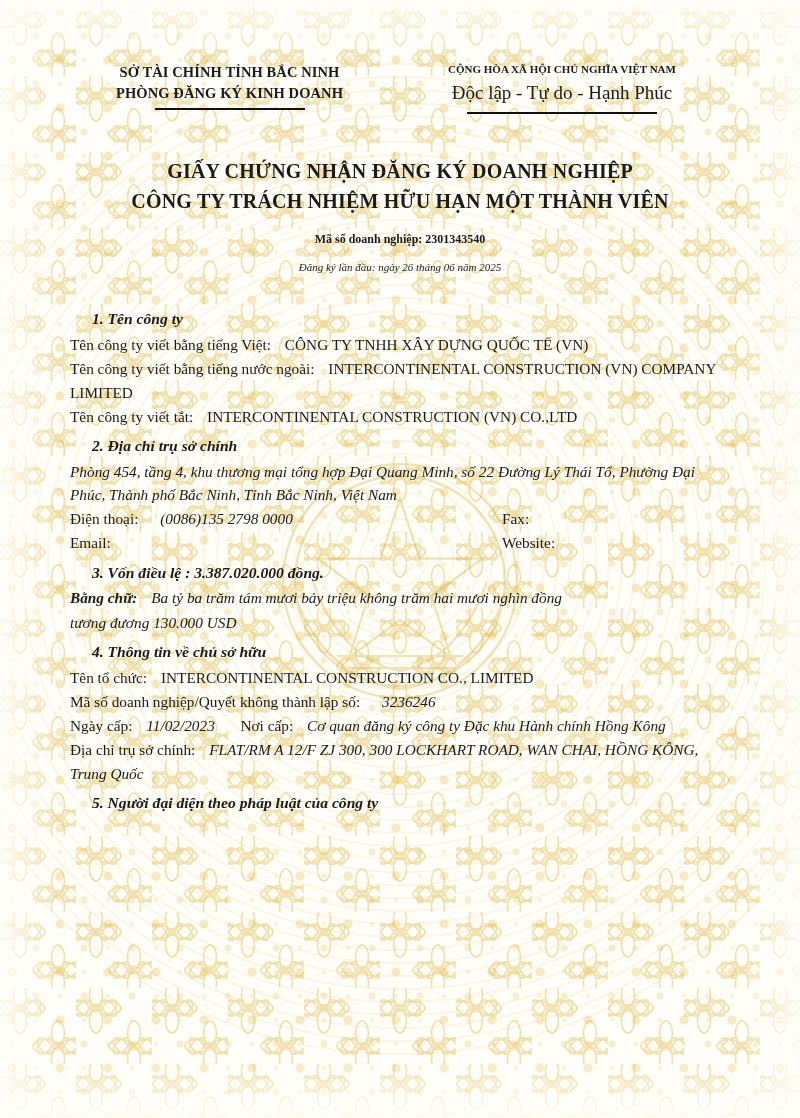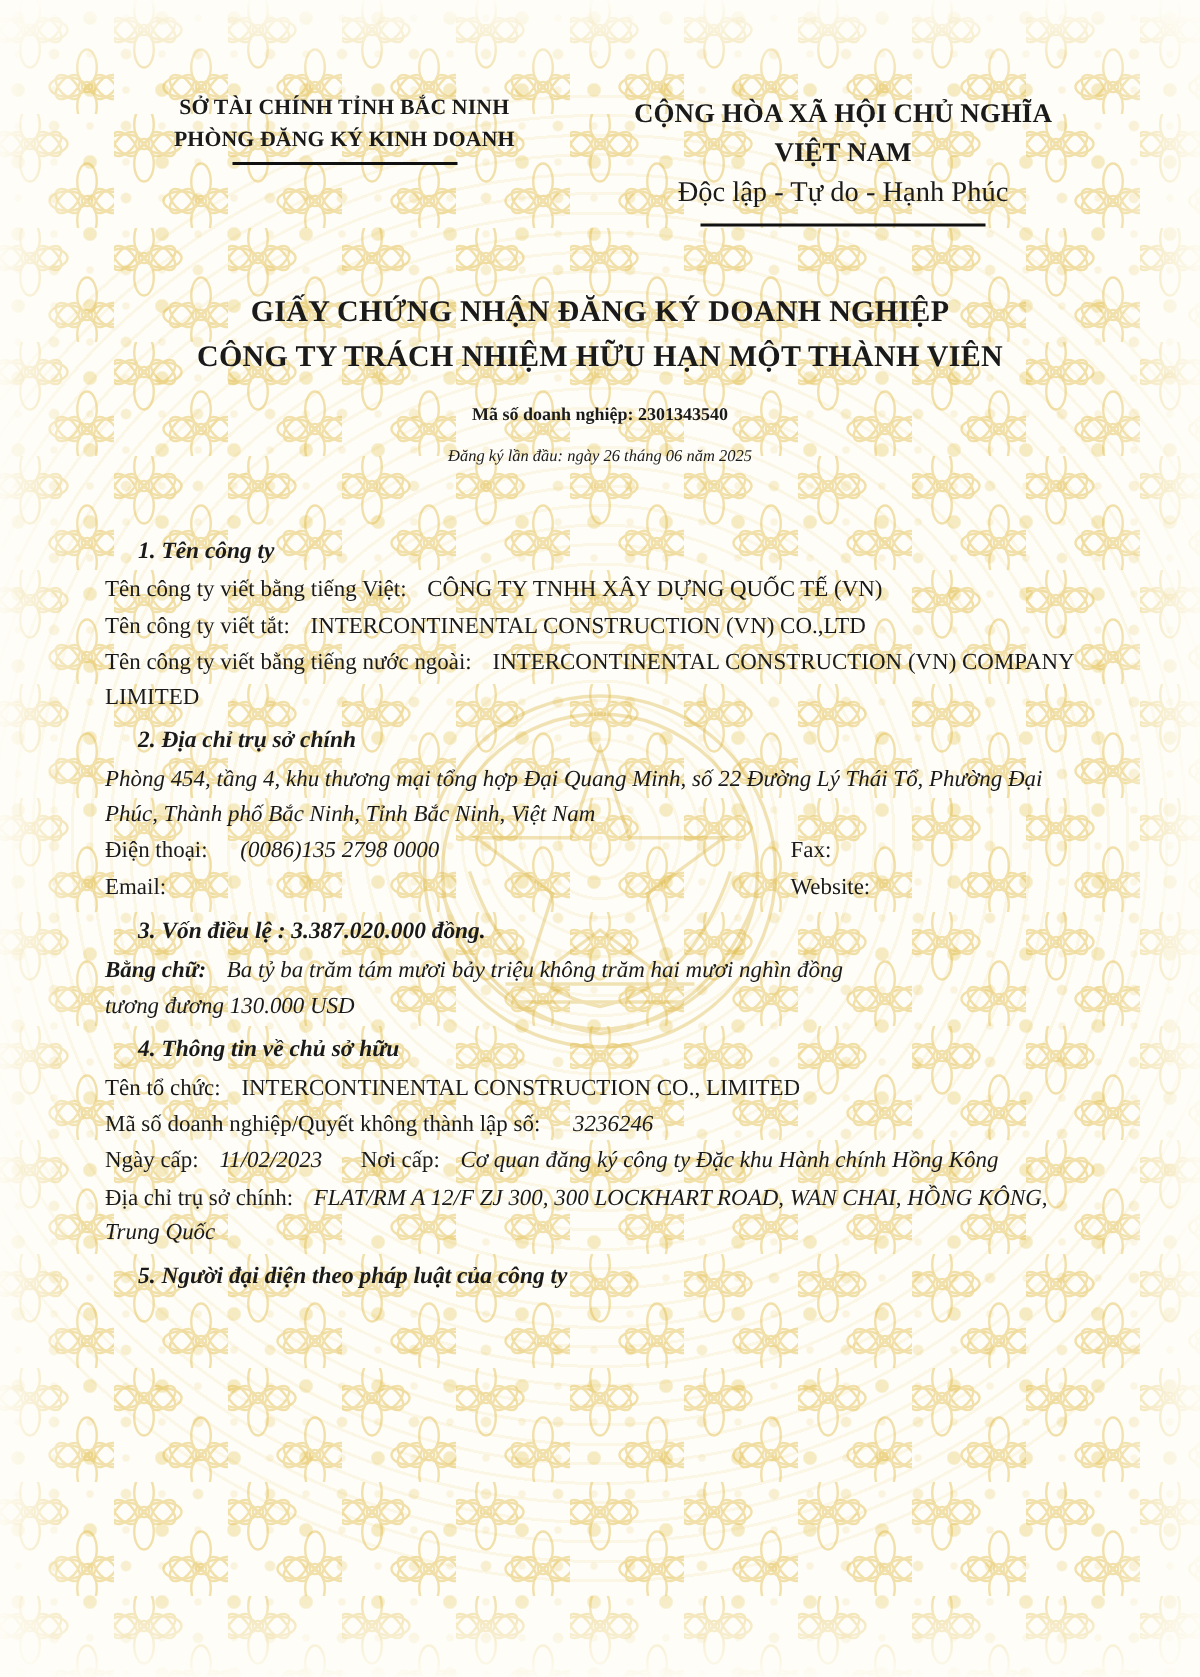--- a/index.html
+++ b/index.html
@@ -90,21 +90,21 @@
   .header-col.left { width: 275px; margin-left: 22px; }
   .header-col.right { width: 320px; margin-right: 8px; }
 
   .hdr-line1 {
     font-size: 14.5px;
     font-weight: bold;
     letter-spacing: .1px;
     line-height: 1.45;
   }
   .hdr-line2 {
-    font-size: 18px;
+    font-size: 11px;
     font-weight: bold;
     line-height: 1.45;
   }
   .hdr-sub {
     font-size: 19px;
     font-weight: normal;
     line-height: 1.6;
   }
   .rule {
     height: 2px;
@@ -129,39 +129,38 @@
     font-weight: bold;
     margin-top: 16px;
   }
   .doc-firstreg {
     font-size: 11px;
     font-style: italic;
     margin-top: 14px;
   }
 
   .body {
-    margin-top: 46px;
+    margin-top: 34px;
     font-size: 15.3px;
     line-height: 1.52;
   }
   .sec-head {
     font-weight: bold;
     font-style: italic;
     margin: 6px 0 2px 22px;
     font-size: 15.6px;
   }
   .line {
     margin: 1px 0;
   }
   .ital { font-style: italic; }
   .bold { font-weight: bold; }
   .val { font-style: italic; }
   .row2 {
     display: flex;
-    gap: 25px;
   }
   .row2 > .c1 { width: 432px; }
   .row2 > .c2 { flex: 1; }
   .nbsp-gap { display: inline-block; width: 18px; }
   .gap-sm { display: inline-block; width: 10px; }
 </style>
 </head>
 <body>
 
 <div class="bg-layer">
@@ -229,26 +228,26 @@
   </div>
 
   <div class="body">
 
     <div class="sec-head">1. Tên công ty</div>
     <div class="line">
       <span>Tên công ty viết bằng tiếng Việt:</span>
       <span class="gap-sm"></span><span>CÔNG TY TNHH XÂY DỰNG QUỐC TẾ (VN)</span>
     </div>
     <div class="line">
+      <span>Tên công ty viết bằng tiếng nước ngoài:</span>
+      <span class="gap-sm"></span><span>INTERCONTINENTAL CONSTRUCTION (VN) COMPANY LIMITED</span>
+    </div>
+    <div class="line">
       <span>Tên công ty viết tắt:</span>
       <span class="gap-sm"></span><span>INTERCONTINENTAL CONSTRUCTION (VN) CO.,LTD</span>
-    </div>
-    <div class="line">
-      <span>Tên công ty viết bằng tiếng nước ngoài:</span>
-      <span class="gap-sm"></span><span>INTERCONTINENTAL CONSTRUCTION (VN) COMPANY LIMITED</span>
     </div>
 
     <div class="sec-head">2. Địa chỉ trụ sở chính</div>
     <div class="line ital">Phòng 454, tầng 4, khu thương mại tổng hợp Đại Quang Minh, số 22 Đường Lý Thái Tổ, Phường Đại Phúc, Thành phố Bắc Ninh, Tỉnh Bắc Ninh, Việt Nam</div>
     <div class="row2 line">
       <div class="c1">
         <span>Điện thoại:</span>
         <span class="nbsp-gap"></span><span class="val">(0086)135 2798 0000</span>
       </div>
       <div class="c2">

